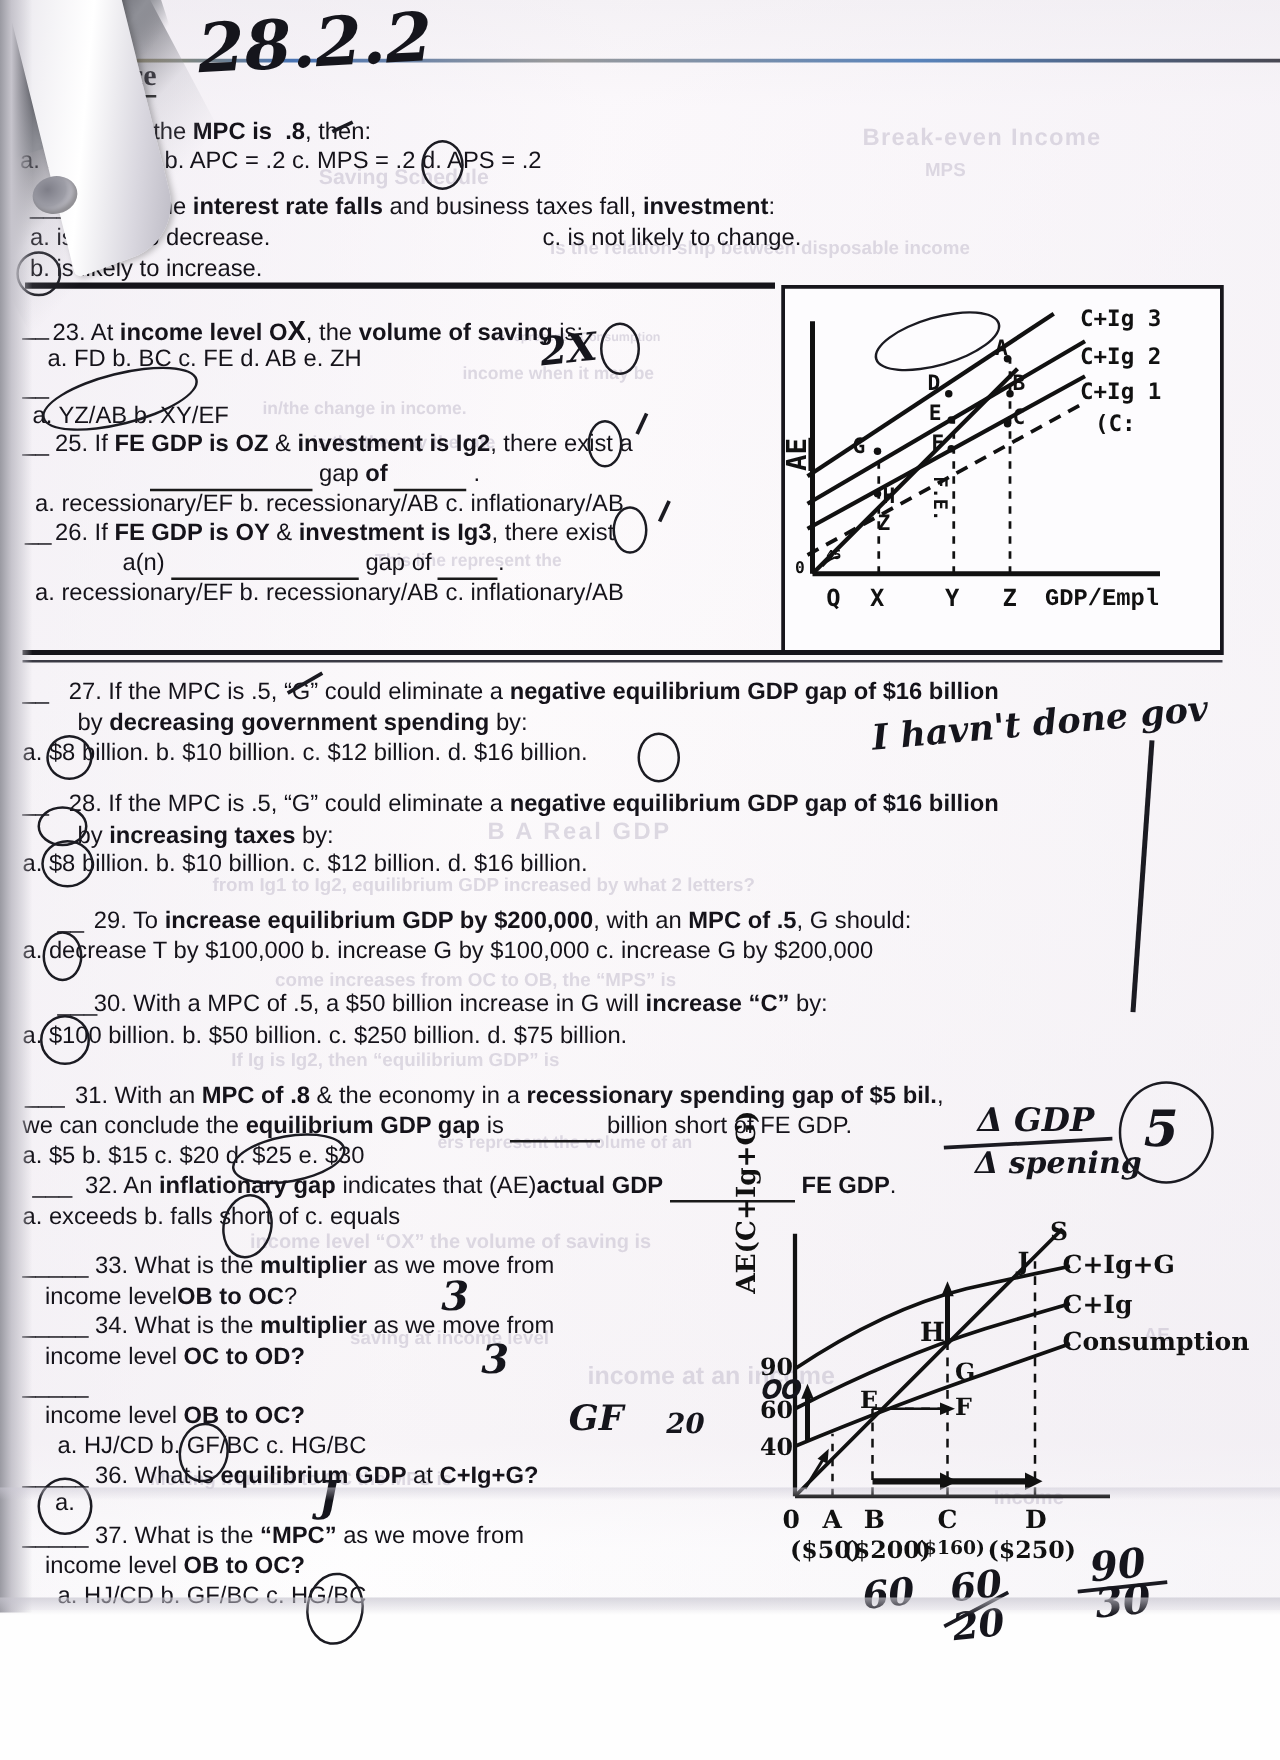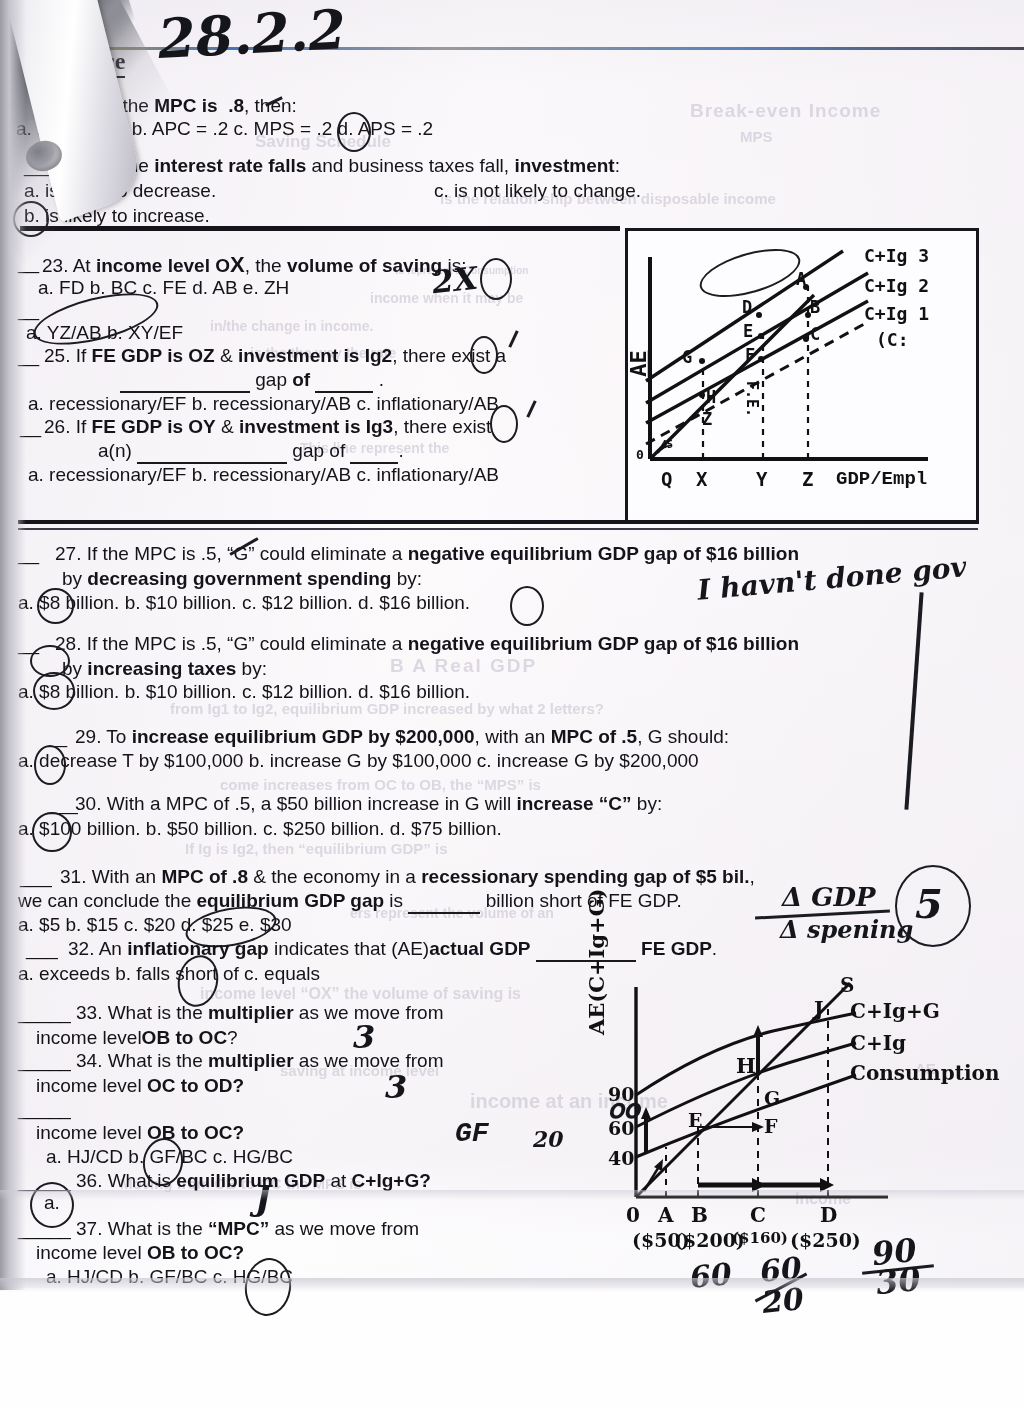--- a/index.html
+++ b/index.html
@@ -318,21 +318,21 @@
     income level <span class="b">OC to OD?</span>
   </div>
   <div class="hw" style="left:385px;top:1068px;font-size:32px;">3</div>
 
   <div class="t" style="left:18px;top:1098px;font-size:19px;">_____</div>
   <div class="t" style="left:36px;top:1122px;font-size:19px;">
     income level <span class="b">OB to OC?</span>
   </div>
   <div class="t" style="left:46px;top:1146px;font-size:19px;">a. HJ/CD     b. GF/BC     c. HG/BC</div>
   <div class="ellipse" style="left:143px;top:1138px;width:36px;height:44px;transform:rotate(10deg);"></div>
-  <div class="hw" style="left:455px;top:1118px;font-size:28px;font-family:Liberation Mono, monospace;">GF</div>
+  <div class="hw" style="left:455px;top:1118px;font-size:28px;">GF</div>
   <div class="hw" style="left:533px;top:1126px;font-size:22px;">20</div>
 
   <div class="t" style="left:18px;top:1170px;font-size:19px;">_____</div>
   <div class="t" style="left:76px;top:1170px;font-size:19px;">
     36. What is <span class="b">equilibrium GDP</span> at <span class="b">C+Ig+G?</span>
   </div>
   <div class="t" style="left:44px;top:1192px;font-size:19px;">a.</div>
   <div class="ellipse" style="left:30px;top:1182px;width:40px;height:42px;"></div>
   <div class="hw" style="left:255px;top:1178px;font-size:34px;">J</div>
 

